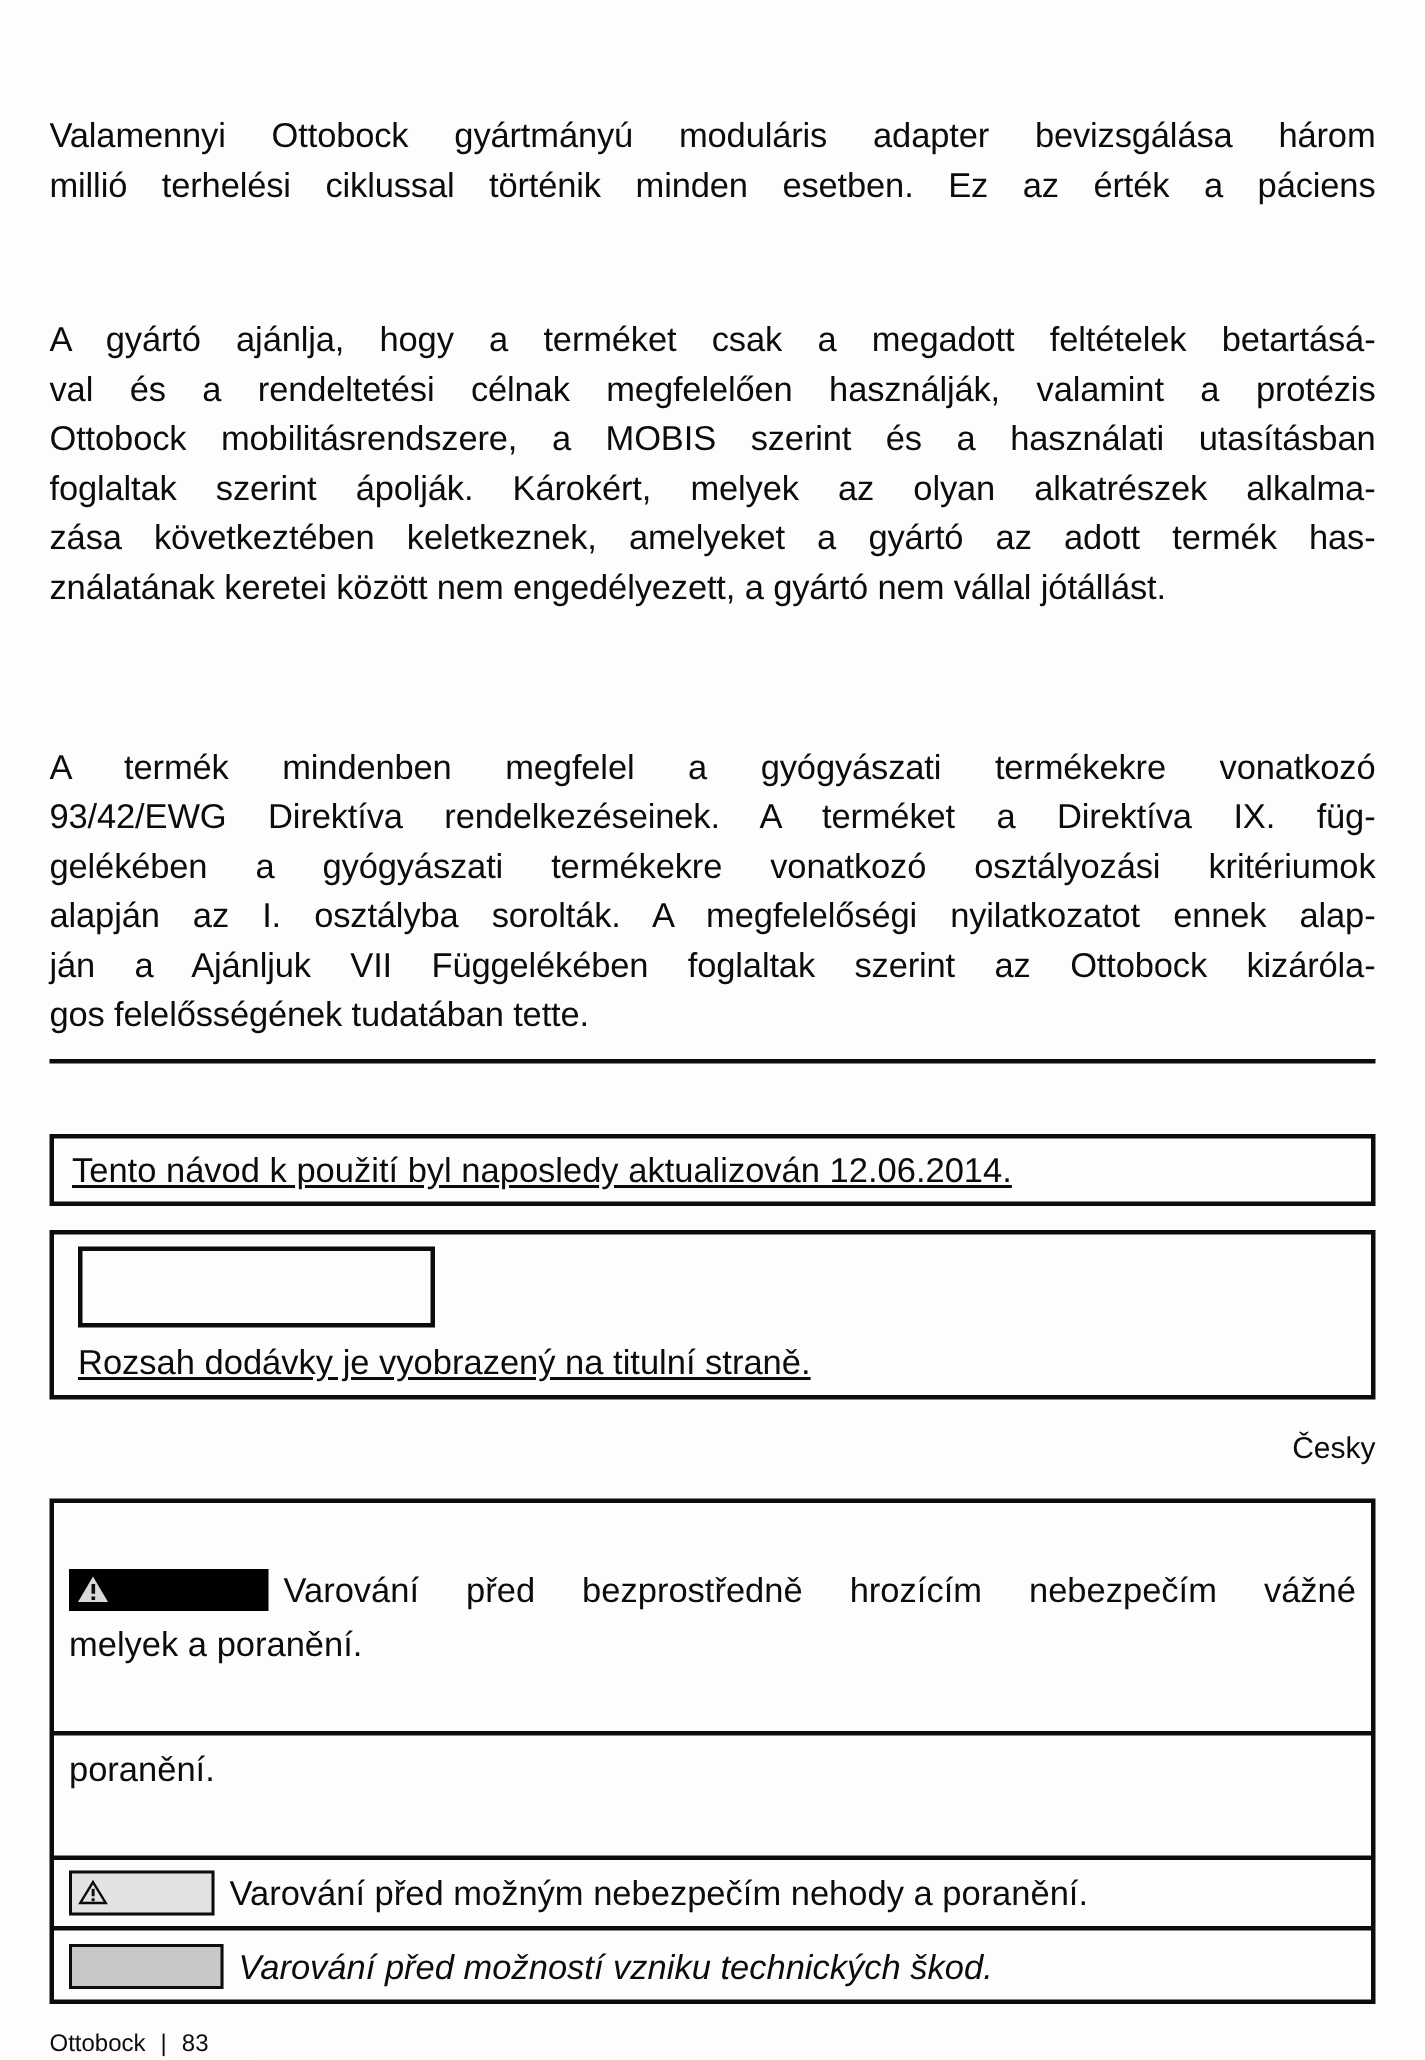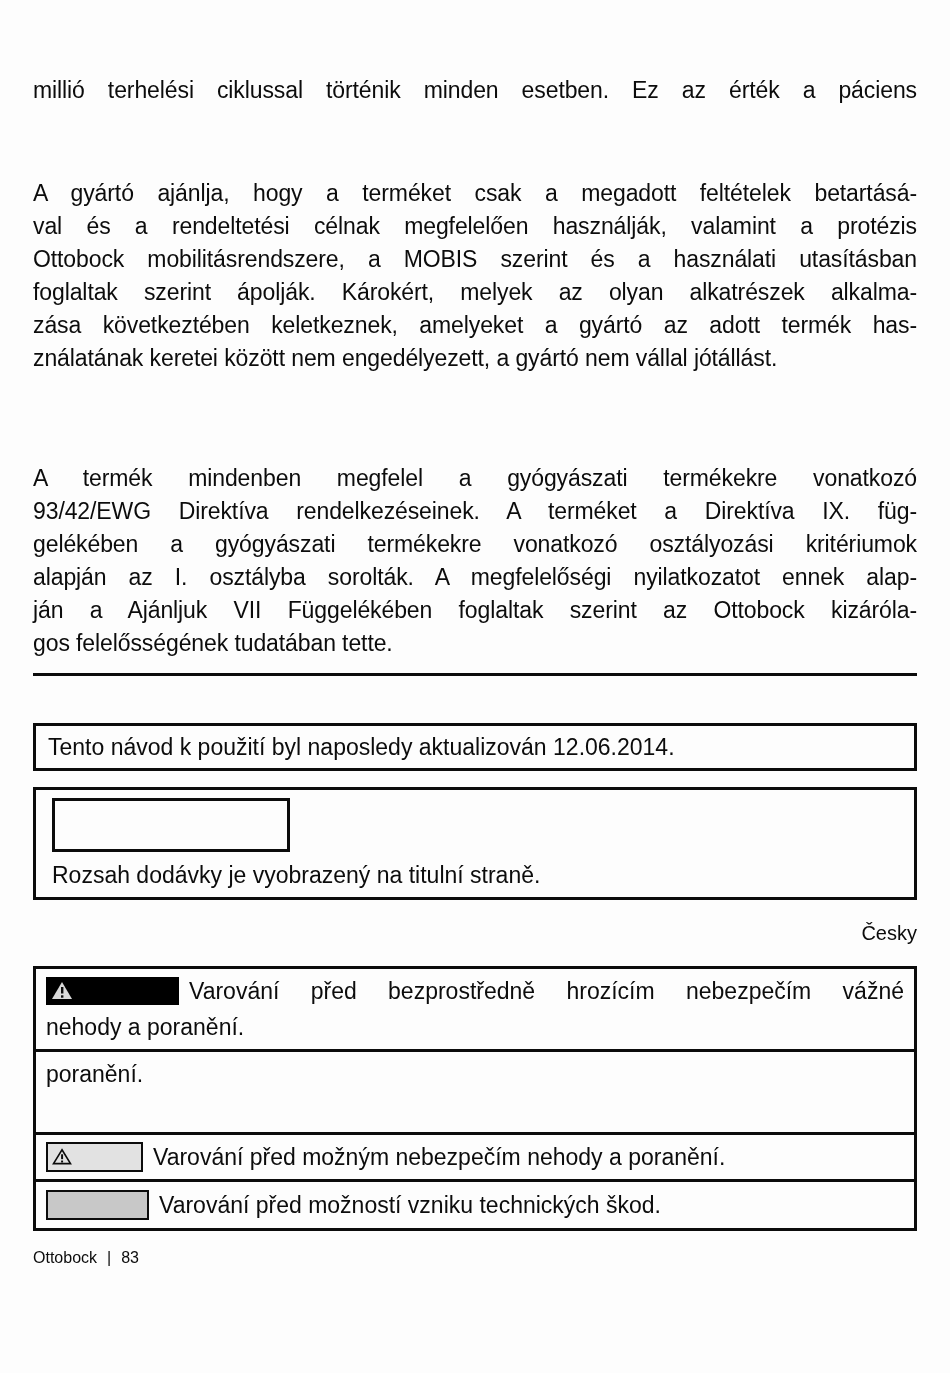--- a/index.html
+++ b/index.html
@@ -31,20 +31,21 @@
     margin-top: 13px;
     height: 3px;
     background: #0c0c0c;
   }
 
   
   .notice-box {
     box-sizing: border-box;
     border: 3px solid #0c0c0c;
     background: #fdfdfd;
+    text-decoration: underline;
   }
   .update-box {
     margin-top: 47px;
     height: 48px;
     display: flex;
     align-items: center;
     padding: 0 12px;
     font-size: 23px;
   }
   .scope-box {
@@ -69,23 +70,23 @@
     line-height: 20px;
   }
 
   
   .wtable {
     margin-top: 23px;
     border: 3px solid #0c0c0c;
   }
   .wrow { padding: 4px 10px; font-size: 23px; }
   .wrow + .wrow { border-top: 3px solid #0c0c0c; }
-  .wrow-1, .wrow-2 { height: 72px; }
+  .wrow-1, .wrow-2 { height: 72px; margin-top: 36px; }
   .wrow-3 { height: 36px; }
-  .wrow-4 { height: 38px; display: flex; align-items: center; }
+  .wrow-4 { height: 38px; display: flex; align-items: flex-end; font-style: italic; }
   .wline { line-height: 36px; }
   .wline.stretch { text-align: justify; text-align-last: justify; }
 
   .sigbox {
     display: inline-flex;
     align-items: center;
     vertical-align: middle;
     position: relative;
     top: -2px;
     margin-right: 10px;
@@ -105,20 +106,21 @@
   .footer .sep { padding: 0 10px; }
 </style>
 </head>
 <body>
 
 <div class="page">
   <div class="content">
 
     <div class="para p-testing">
       <div>
+          <div class="jline">Valamennyi Ottobock gyártmányú moduláris adapter bevizsgálása három</div>
           <div class="jline">millió terhelési ciklussal történik minden esetben. Ez az érték a páciens</div>
         </div>
     </div>
 
     <div class="para p-warranty">
       <div>
           <div class="jline">A gyártó ajánlja, hogy a terméket csak a megadott feltételek betartásá-</div>
           <div class="jline">val és a rendeltetési célnak megfelelően használják, valamint a protézis</div>
           <div class="jline">Ottobock mobilitásrendszere, a MOBIS szerint és a használati utasításban</div>
           <div class="jline">foglaltak szerint ápolják. Károkért, melyek az olyan alkatrészek alkalma-</div>
@@ -160,21 +162,21 @@
       <div class="wrow wrow-1">
         <div class="wline stretch">
           <span class="sigbox sig1">
               <svg width="22" height="19" viewBox="0 0 22 19">
                 <path d="M11 1 L21 18 H1 Z" fill="#d9d9d9"></path>
                 <rect x="10" y="6" width="2.4" height="6.5" fill="#0c0c0c"></rect>
                 <rect x="10" y="14.3" width="2.4" height="2.4" fill="#0c0c0c"></rect>
               </svg>
             </span><span>Varování před bezprostředně hrozícím nebezpečím vážné</span>
         </div>
-        <div class="wline">nehody a poranění.</div>
+        <div class="wline">melyek a poranění.</div>
       </div>
 
       <div class="wrow wrow-2">
         <div class="wline">poranění.</div>
       </div>
 
       <div class="wrow wrow-3">
         <div class="wline">
           <span class="sigbox sig3">
               <svg width="20" height="17" viewBox="0 0 22 19">

